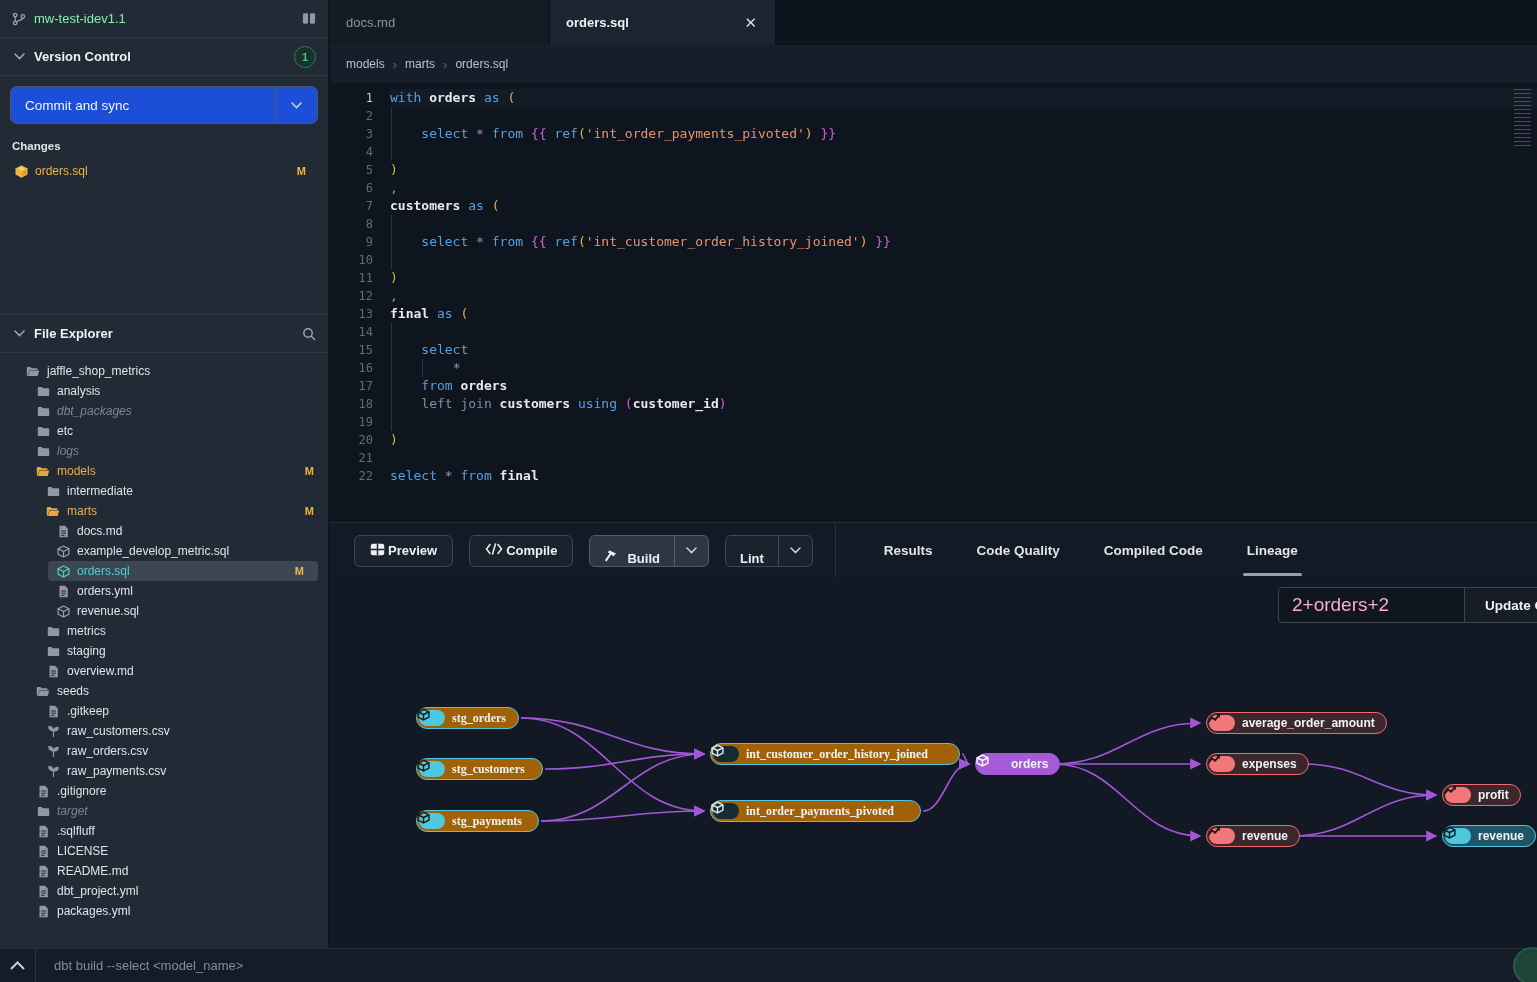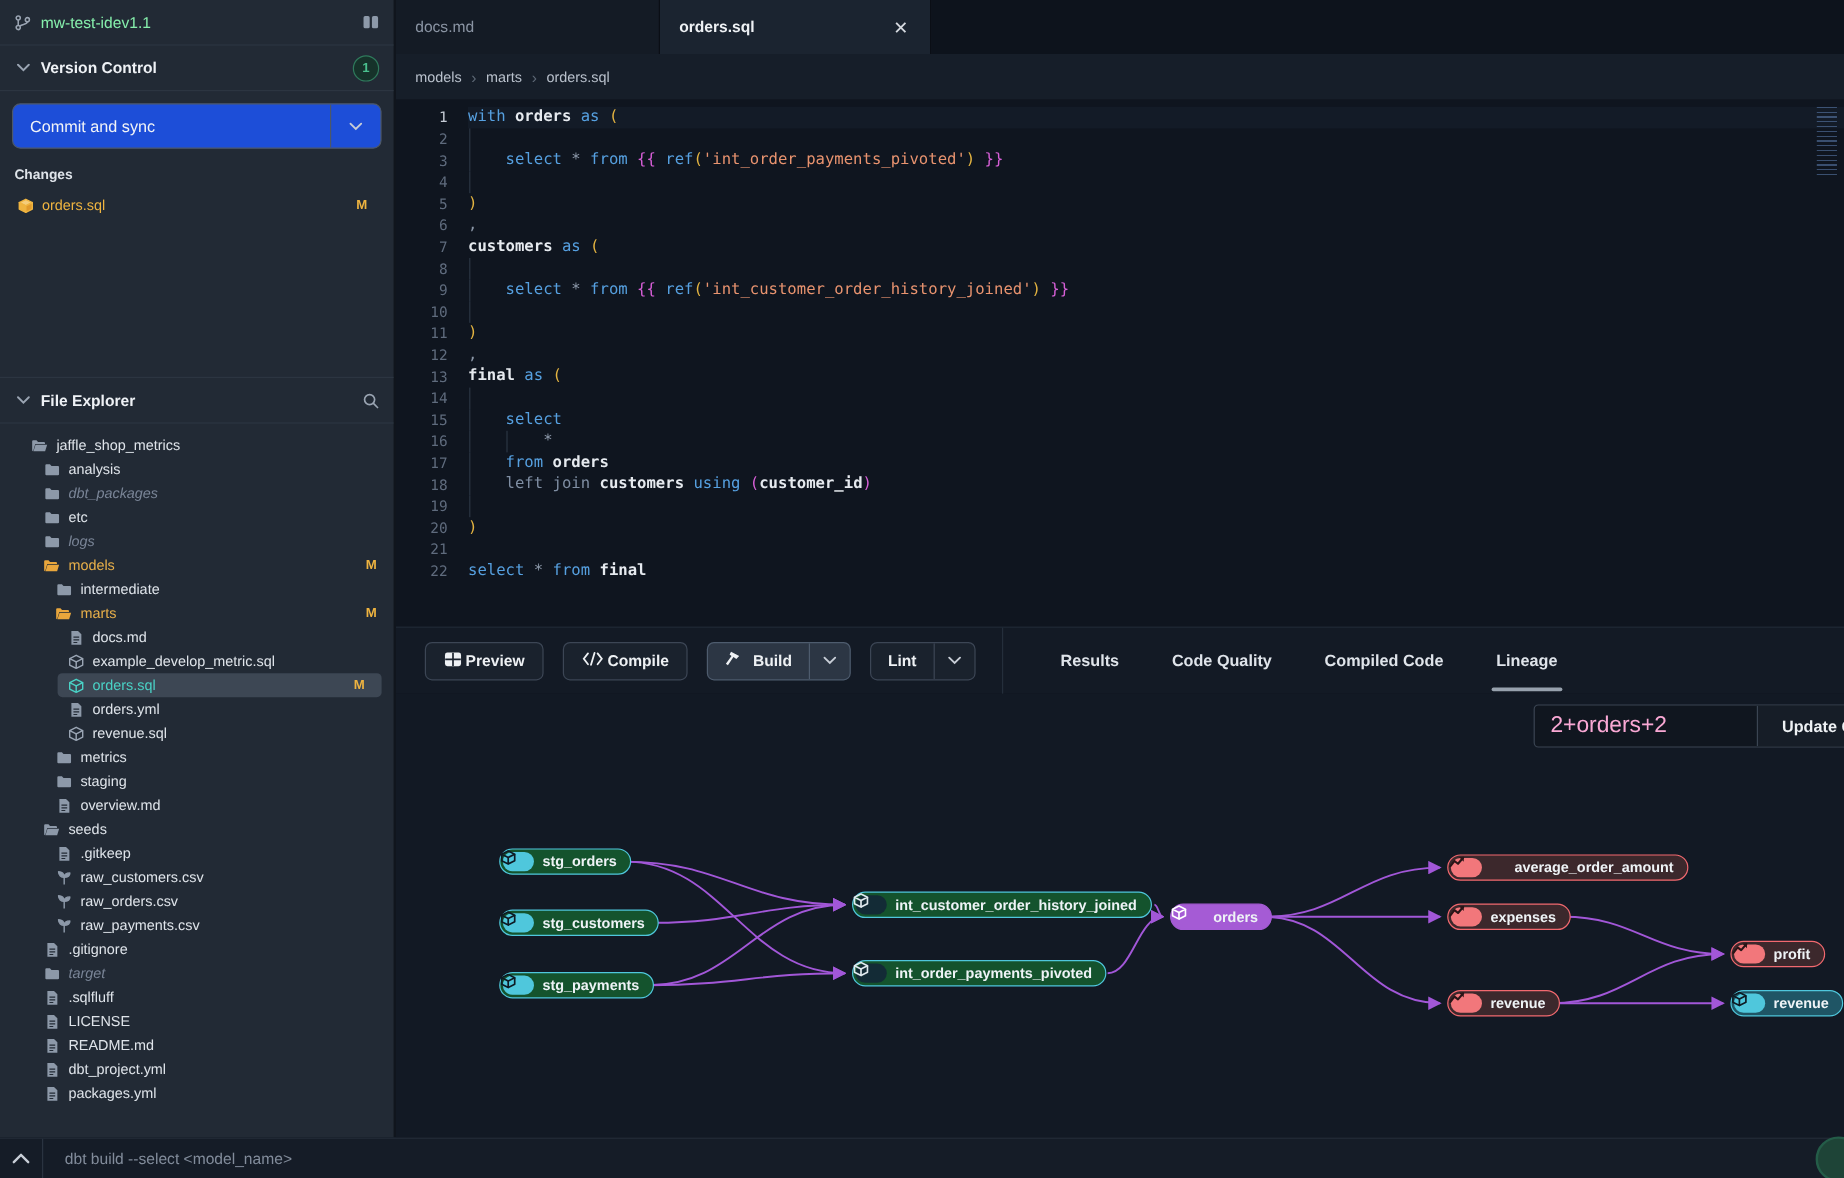--- a/index.html
+++ b/index.html
@@ -72,21 +72,21 @@
     background-size:70% 100%; background-repeat:no-repeat; background-position:4px 2px; }
 
   .toolbar { height:56px; border-top:1px solid #242e3b; background:#131a25;
     display:flex; align-items:center; padding:0 24px; gap:16px; }
   .tbtn { height:32px; border:1px solid #3c4655; border-radius:6px; background:#1a222d;
     display:flex; align-items:center; padding:0 15px; gap:3px; font-size:13px;
     color:#eef1f4; font-weight:bold; cursor:pointer; }
   .tgroup { height:32px; border:1px solid #3c4655; border-radius:6px; background:#1a222d;
     display:flex; align-items:stretch; overflow:hidden; }
   .tgroup.hl { background:#2c3644; border-color:#4e5c6e; }
-  .tgroup .seg { display:flex; align-items:center; padding:0 14px; gap:9px; font-size:13px;
+  .tgroup .seg { display:flex; align-items:flex-end; padding:0 14px; gap:9px; font-size:13px;
     color:#eef1f4; font-weight:bold; cursor:pointer; }
   .tgroup .ddseg { width:34px; display:flex; align-items:center; justify-content:center;
     border-left:1px solid #3c4655; cursor:pointer; }
   .tgroup.hl .ddseg { border-left-color:#4e5c6e; }
   .tb-div { width:1px; height:56px; background:#242e3b; margin-left:6px; }
   .ptabs { display:flex; align-items:center; height:56px; gap:0; margin-left:10px; }
   .ptab { position:relative; height:56px; display:flex; align-items:center; padding:0 22px;
     font-size:13.5px; font-weight:bold; color:#dfe4ea; cursor:pointer; }
   .ptab.active::after { content:""; position:absolute; left:18px; right:18px; bottom:3px;
     height:3px; background:#97a1ad; border-radius:2px; }
@@ -101,21 +101,21 @@
     font-size:13.5px; font-weight:bold; color:#eef1f4; border-left:1px solid #3b4553;
     background:#161d27; cursor:pointer; white-space:nowrap; }
   .graph { position:absolute; inset:0; }
   .graph svg { position:absolute; inset:0; }
   .gnode { position:absolute; height:22px; border-radius:11px; display:flex;
     align-items:center; padding:2px; cursor:pointer; }
   .gnode .chip { height:16px; width:26px; border-radius:8px; display:flex;
     align-items:center; justify-content:center; flex:0 0 26px; }
   .gnode .glabel { padding:0 9px 0 7px; font-size:12px; font-weight:bold; color:#eef3f6;
     white-space:nowrap; }
-  .gnode.model { background:#14532d; border:1.5px solid #4fc7dc; }
+  .gnode.model { background:#a16207; border:1.5px solid #4fc7dc;font-family:Liberation Serif, serif; }
   .gnode.model .chip.filled { background:#4fc7dc; }
   .gnode.model .chip.dark { background:#132b36; }
   .gnode.model-bright { background:#1f5565; border:1.5px solid #4fc7dc; }
   .gnode.model-bright .chip.filled { background:#4fc7dc; }
   .gnode.purple { background:#a55bd5; border:1.5px solid #a55bd5; }
   .gnode.purple .chip { background:transparent; }
   .gnode.metric { background:#3c282c; border:1.5px solid #f2696f; }
   .gnode.metric .chip { background:#f2777b; }
 
   
@@ -687,21 +687,21 @@
                 <svg width="13" height="13" viewBox="0 0 12 12">
                   <g stroke="#ffffff" stroke-width="1.3" fill="none" stroke-linejoin="round">
                     <path d="M6 1 L11 3.5 L6 6 L1 3.5 Z"></path>
                     <path d="M1 3.5 V8.5 L6 11 V6"></path>
                     <path d="M11 3.5 V8.5 L6 11"></path>
                   </g>
                 </svg>
               </span>
               <span class="glabel">orders</span>
             </div>
-            <div class="gnode metric" style="left: 876px; top: 134px; min-width: 178px; gap: 20px;">
+            <div class="gnode metric" style="left: 876px; top: 134px; min-width: 178px;">
               <span class="chip filled">
                 <svg width="14" height="11" viewBox="0 0 14 11">
                   <path d="M1.5 9 L5 4.5 L8 6.8 L12.3 1.8" stroke="#2a1517" stroke-width="1.8" fill="none" stroke-linecap="round" stroke-linejoin="round"></path>
                   <path d="M8.8 1.2 H12.8 V5.2 Z" fill="#2a1517"></path>
                 </svg>
               </span>
               <span class="glabel">average_order_amount</span>
             </div>
             <div class="gnode metric" style="left: 876px; top: 175px; min-width: 95px;">
               <span class="chip filled">

